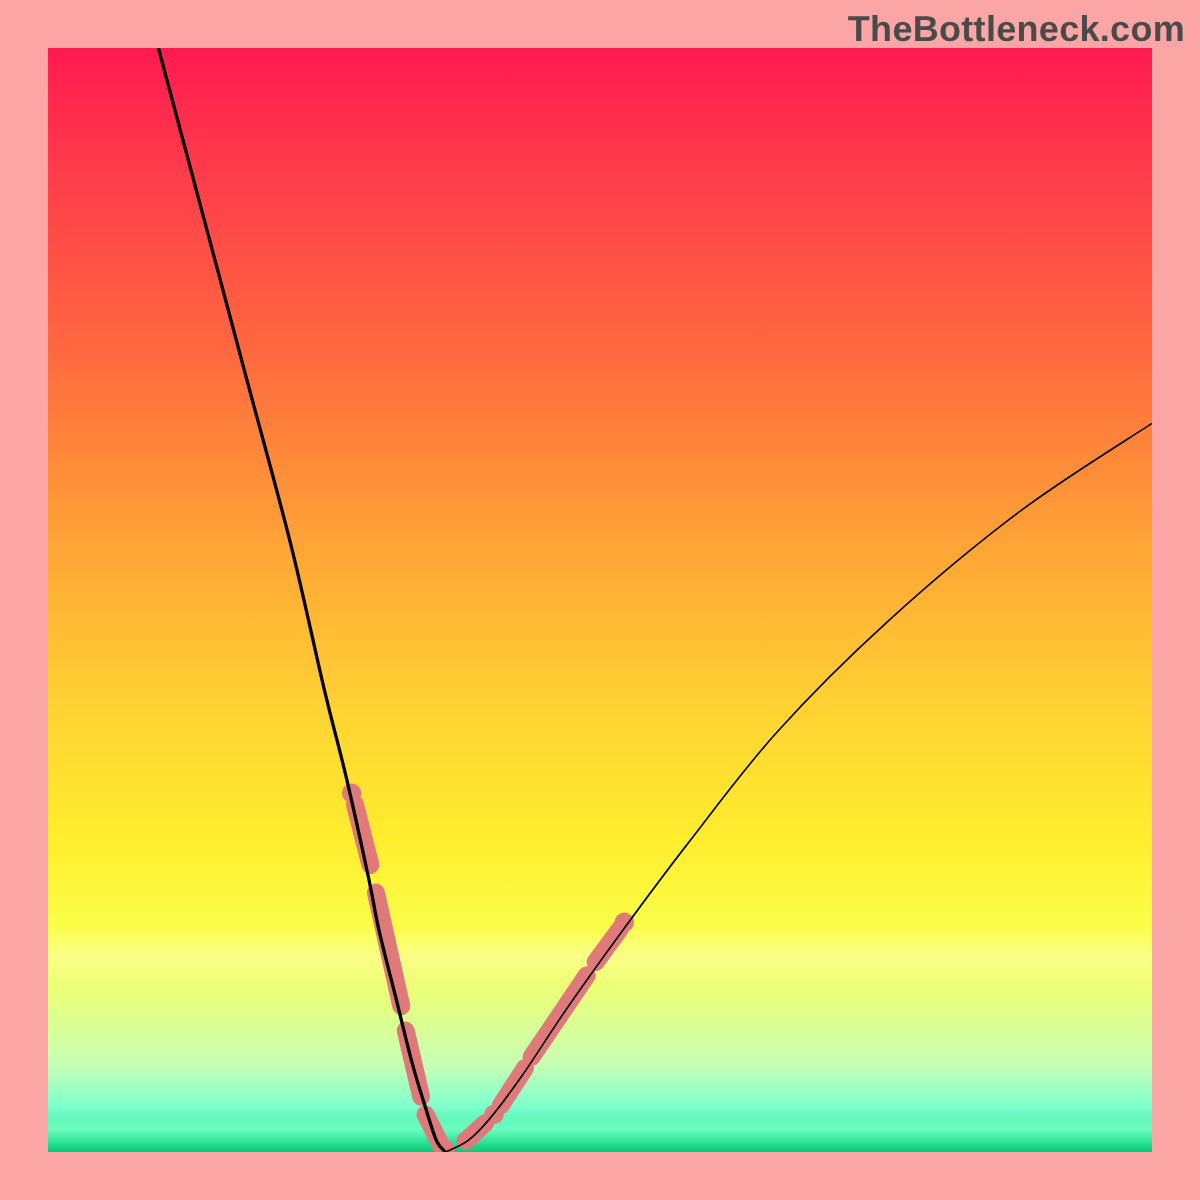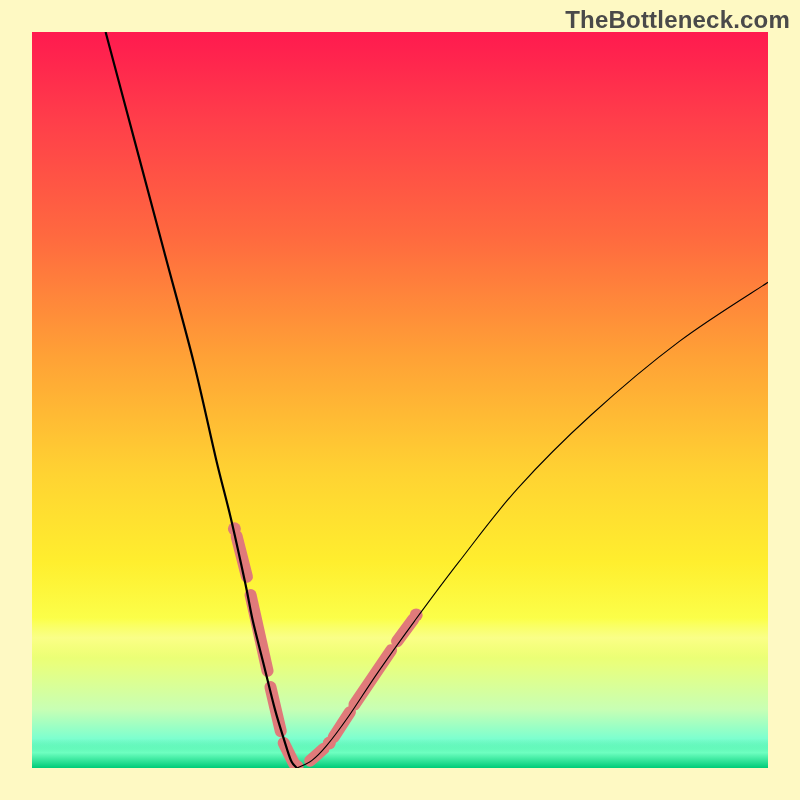--- a/index.html
+++ b/index.html
@@ -1,21 +1,21 @@
 <!DOCTYPE html>
 <html><head>
 <meta charset="utf-8">
 <style>
   * { margin: 0; padding: 0; box-sizing: border-box; }
   html, body { width: 800px; height: 800px; overflow: hidden; background: #000; }
   .frame {
     position: relative;
     width: 800px;
     height: 800px;
-    background: #fef9c3;
+    background: #fca5a5;
     text-align: center;
   }
   .watermark {
     position: absolute;
     top: 6px;
     right: 10px;
     font-family: Arial, Helvetica, sans-serif;
     font-size: 24px;
     font-weight: 600;
     color: #4a4a4a;

